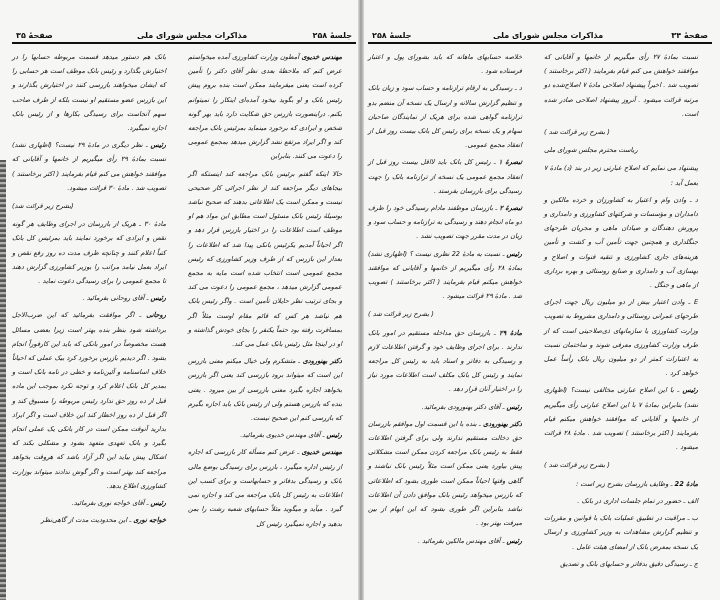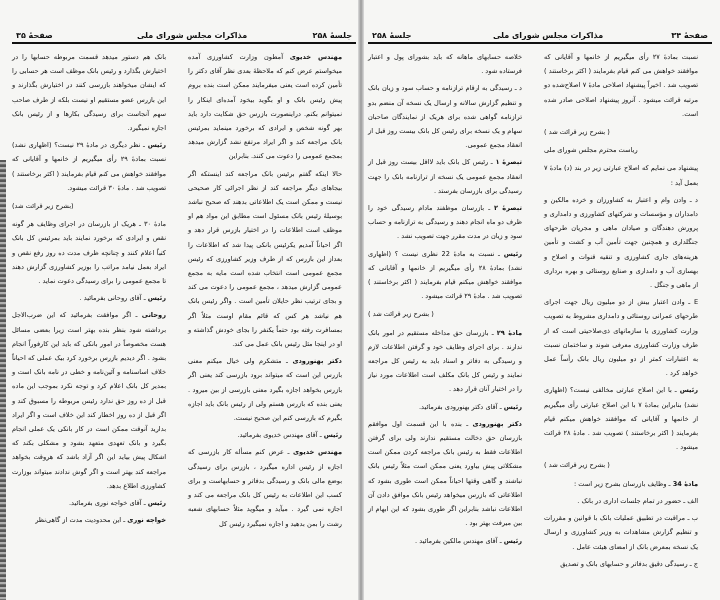--- a/index.html
+++ b/index.html
@@ -28,21 +28,21 @@
     display: flex; justify-content: space-between; align-items: flex-end;
     font-size: 8px; font-weight: bold; padding: 0 4px;
   }
   .runhead .center { position: absolute; left: 16px; right: 0; text-align: center; bottom: 0; }
   .rule { height: 2px; background: #111; margin-top: 2px; }
   .cols { display: flex; flex-direction: row-reverse; gap: 8px; margin-top: 6px; }
   .col {
     width: 168px; direction: rtl; text-align: justify;
     font-size: 6.6px; line-height: 14.2px; letter-spacing: -0.1px;
   }
-  .col p { margin: 0 0 3px 0; }
+  .col p { margin: 0 0 3px 0; font-style: italic; }
   .col .speaker { font-weight: bold; }
   .col .center { text-align: left; margin: 4px 0; }
   .col .indent { padding-right: 14px; }
 </style>
 </head>
 <body>
 
 <div class="spread">
   <div class="left-edge"></div>
   <div class="gutter"></div>
@@ -85,21 +85,21 @@
     <div class="cols">
       <div class="col">
           <p class="indent"><span>نسبت بمادهٔ ۲۷ رأی میگیریم از خانمها و آقایانی که موافقند خواهش می کنم قیام بفرمایند ( اکثر برخاستند ) تصویب شد . اخیراً پیشنهاد اصلاحی مادهٔ ۷ اصلاح‌شده‌ دو مرتبه قرائت میشود . آنروز پیشنهاد اصلاحی صادر شده است.</span></p>
           <p class="center"><span>( بشرح زیر قرائت شد )</span></p>
           <p class="center"><span>ریاست محترم مجلس شورای ملی</span></p>
           <p class="indent"><span>پیشنهاد می نمایم که اصلاح عبارتی زیر در بند (د) مادهٔ ۷ بعمل آید :</span></p>
           <p class="indent"><span>د ـ وادن وام و اعتبار به کشاورزان و خرده مالکین و دامداران و مؤسسات و شرکتهای کشاورزی و دامداری و پرورش دهندگان و صیادان ماهی و مجریان طرحهای جنگلداری و همچنین جهت تأمین آب و کشت و تأمین هزینه‌های جاری کشاورزی و تنقیه قنوات و اصلاح و بهسازی آب و دامداری و صنایع روستائی و بهره برداری از ماهی و جنگل .</span></p>
           <p class="indent"><span>E ـ وادن اعتبار بیش از دو میلیون ریال جهت اجرای طرحهای عمرانی روستائی و دامداری مشروط به تصویب وزارت کشاورزی یا سازمانهای ذی‌صلاحیتی است که از طرف وزارت کشاورزی معرفی شوند و ساختمان نسبت به اعتبارات کمتر از دو میلیون ریال بانک رأساً عمل خواهد کرد .</span></p>
           <p class="indent"><span class="speaker">رئیس</span> <span>ـ با این اصلاح عبارتی مخالفی نیست؟ (اظهاری نشد) بنابراین بمادهٔ ۷ با این اصلاح عبارتی رأی میگیریم از خانمها و آقایانی که موافقند خواهش میکنم قیام بفرمایند ( اکثر برخاستند ) تصویب شد . مادهٔ ۲۸ قرائت میشود .</span></p>
           <p class="center"><span>( بشرح زیر قرائت شد )</span></p>
-          <p class="indent"><span class="speaker">مادهٔ 34</span> <span>ـ وظایف بازرسان بشرح زیر است :</span></p>
+          <p class="indent"><span class="speaker">مادهٔ 22</span> <span>ـ وظایف بازرسان بشرح زیر است :</span></p>
           <p class="indent"><span>الف ـ حضور در تمام جلسات اداری در بانک .</span></p>
           <p class="indent"><span>ب ـ مراقبت در تطبیق عملیات بانک با قوانین و مقررات و تنظیم گزارش مشاهدات به وزیر کشاورزی و ارسال یک نسخه بمعرض بانک از امضای هیئت عامل .</span></p>
           <p class="indent"><span>ج ـ رسیدگی دقیق بدفاتر و حسابهای بانک و تصدیق</span></p>
         </div>
       <div class="col">
           <p class="indent"><span>خلاصه حسابهای ماهانه که باید بشورای پول و اعتبار فرستاده شود .</span></p>
           <p class="indent"><span>د ـ رسیدگی به ارقام ترازنامه و حساب سود و زیان بانک و تنظیم گزارش سالانه و ارسال یک نسخه آن منضم بدو ترازنامه گواهی شده برای هریک از نمایندگان صاحبان سهام و یک نسخه برای رئیس کل بانک بیست روز قبل از انعقاد مجمع عمومی.</span></p>
           <p class="indent"><span class="speaker">تبصرهٔ ۱</span> <span>ـ رئیس کل بانک باید لااقل بیست روز قبل از انعقاد مجمع عمومی یک نسخه از ترازنامه بانک را جهت رسیدگی برای بازرسان بفرستد .</span></p>
           <p class="indent"><span class="speaker">تبصرهٔ ۲</span> <span>ـ بازرسان موظفند مادام رسیدگی خود را ظرف دو ماه انجام دهند و رسیدگی به ترازنامه و حساب سود و زیان در مدت مقرر جهت تصویب نشد .</span></p>
           <p class="indent"><span class="speaker">رئیس</span> <span>ـ نسبت به مادهٔ 22 نظری نیست ؟ (اظهاری نشد) بمادهٔ ۲۸ رأی میگیریم از خانمها و آقایانی که موافقند خواهش میکنم قیام بفرمایند ( اکثر برخاستند ) تصویب شد . مادهٔ ۲۹ قرائت میشود .</span></p>

